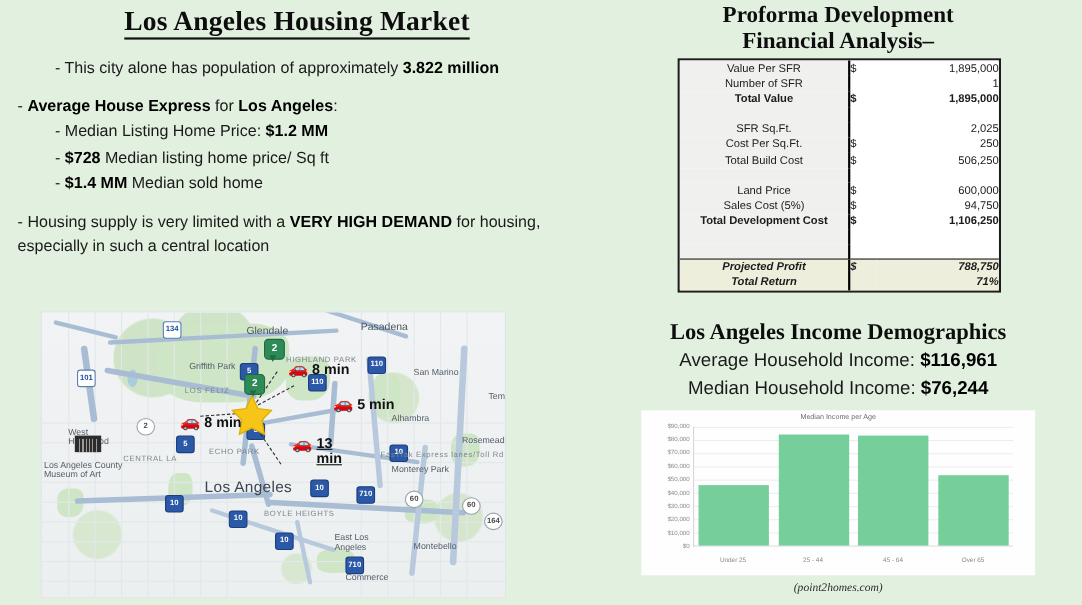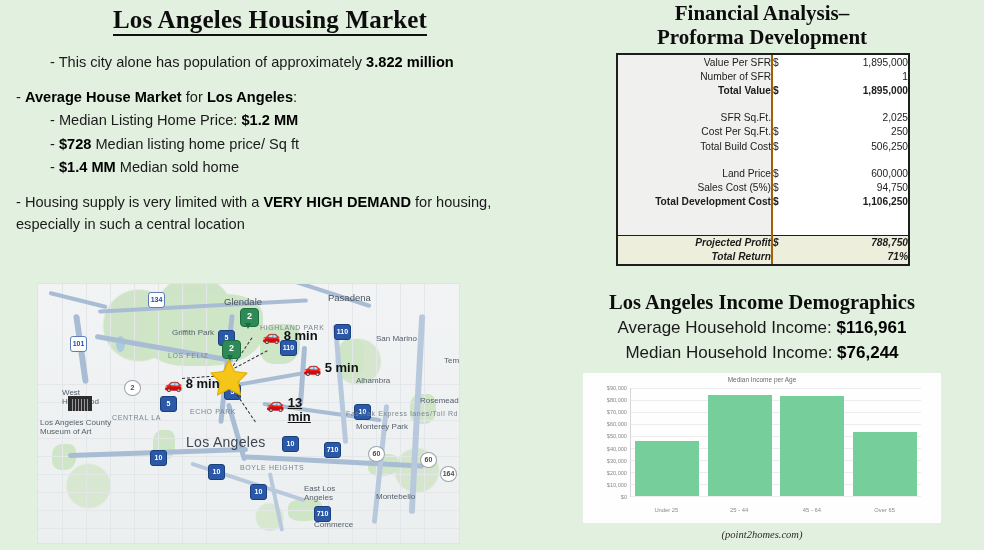--- a/index.html
+++ b/index.html
@@ -102,22 +102,22 @@
   }
   
   .fin-table{
     position:absolute;left:76px;top:53px;width:290px;
     border:2px solid #1d1d1d;background:#fff;
     font-size:10.2px;color:#1c1c1c;
   }
   table.ft{border-collapse:collapse;width:100%;table-layout:fixed;}
   table.ft td{padding:0;height:14.2px;vertical-align:middle;}
   td.lab{
-    width:153px;background:#f0f0ee;text-align:right;padding-right:11px;
-    border-right:2px solid #a16207;
+    width:153px;background:#f0f0ee;text-align:center;padding-right:11px;
+    border-right:2px solid #000000;
   }
   td.cur{width:24px;background:#fff;text-align:left;padding-left:6px;}
   td.val{background:#fff;text-align:right;padding-right:7px;}
   tr.bold td{font-weight:bold;}
   tr.spacer td{height:13px;}
   tr.hl td{background:#eeeedc;font-style:italic;font-weight:bold;}
   tr.hl td.lab{background:#eeeedc;}
   tr.toprule td{border-top:1.5px solid #1d1d1d;}
 
   
@@ -176,21 +176,21 @@
     <div class="main-title">
       <span>Los Angeles Housing Market</span>
     </div>
 
     <div class="bullets">
       <p class="ind">
         <span>- This city alone has  population of approximately </span><span class="b">3.822 million</span>
       </p>
       <div class="gap"></div>
       <p>
-        <span>- </span><span class="b">Average House Market</span><span> for </span><span class="b">Los Angeles</span><span>:</span>
+        <span>- </span><span class="b">Average House Express</span><span> for </span><span class="b">Los Angeles</span><span>:</span>
       </p>
       <p class="ind">
         <span>- Median Listing Home Price: </span><span class="b">$1.2 MM</span>
       </p>
       <p class="ind">
         <span>- </span><span class="b">$728</span><span> Median listing home price/ Sq ft</span>
       </p>
       <p class="ind">
         <span>- </span><span class="b">$1.4 MM</span><span> Median sold home</span>
       </p>
@@ -333,22 +333,22 @@
           <span class="car">🚗</span>
           <span class="t">13 min</span>
         </div>
       </div>
     </div>
   </div>
 
   <div class="right">
 
     <div class="fin-title">
+      <div>Proforma Development</div>
       <div>Financial Analysis–</div>
-      <div>Proforma Development</div>
     </div>
 
     <div class="fin-table">
       <table class="ft">
         <tbody>
           <tr>
             <td class="lab">Value Per SFR</td>
             <td class="cur">$</td>
             <td class="val">1,895,000</td>
           </tr>

